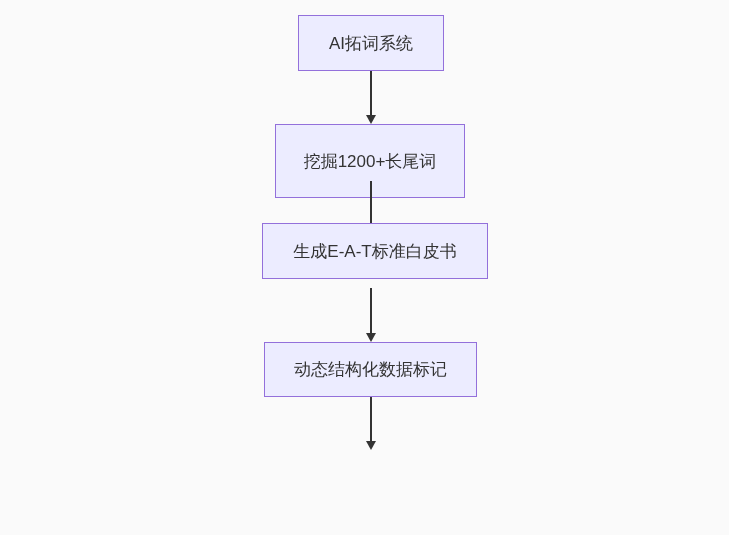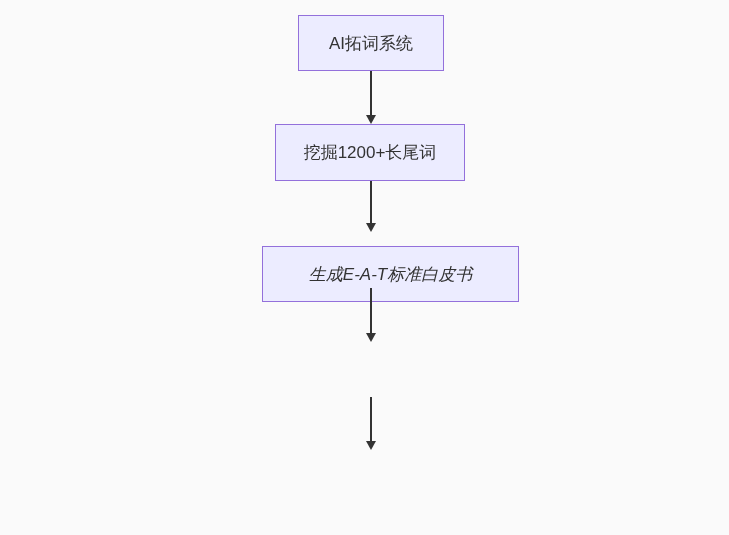--- a/index.html
+++ b/index.html
@@ -27,22 +27,22 @@
     border: 1px solid var(--node-border);
     color: var(--text);
     font-size: 17px;
     display: flex;
     align-items: center;
     justify-content: center;
     text-align: center;
     white-space: nowrap;
   }
   .n1 { left: 298px; top: 15px;  width: 146px; height: 56px; }
-  .n2 { left: 275px; top: 124px; width: 190px; height: 57px; text-align: center; }
-  .n3 { left: 262px; top: 246px; width: 257px; height: 56px; font-style: italic; }
+  .n2 { left: 275px; top: 124px; width: 190px; height: 74px; text-align: center; }
+  .n3 { left: 262px; top: 223px; width: 226px; height: 56px; }
   .n4 { left: 264px; top: 342px; width: 213px; height: 55px; }
   .n5 { left: 253px; top: 450px; width: 234px; height: 56px; }
   .edge {
     position: absolute;
     left: 365px;
     width: 11px;
     display: flex;
     flex-direction: column;
     align-items: center;
   }
@@ -87,20 +87,23 @@
 
   <div class="node n3">
     <span>生成E-A-T标准白皮书</span>
   </div>
 
   <div class="edge e3">
     <div class="edge-line"></div>
     <div class="arrowhead"></div>
   </div>
 
+  <div class="node n4">
+    <span>动态结构化数据标记</span>
+  </div>
 
   <div class="edge e4">
     <div class="edge-line"></div>
     <div class="arrowhead"></div>
   </div>
 
 
 </div>
 
 </body></html>

